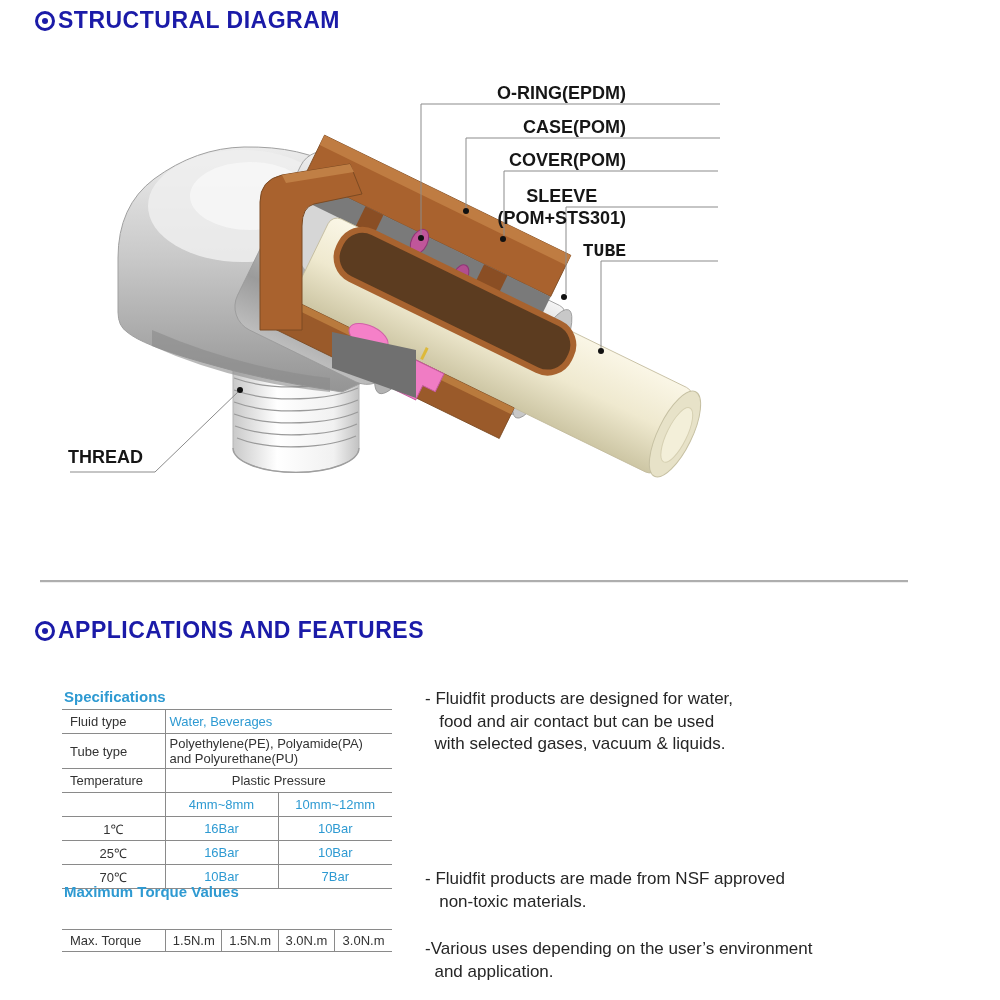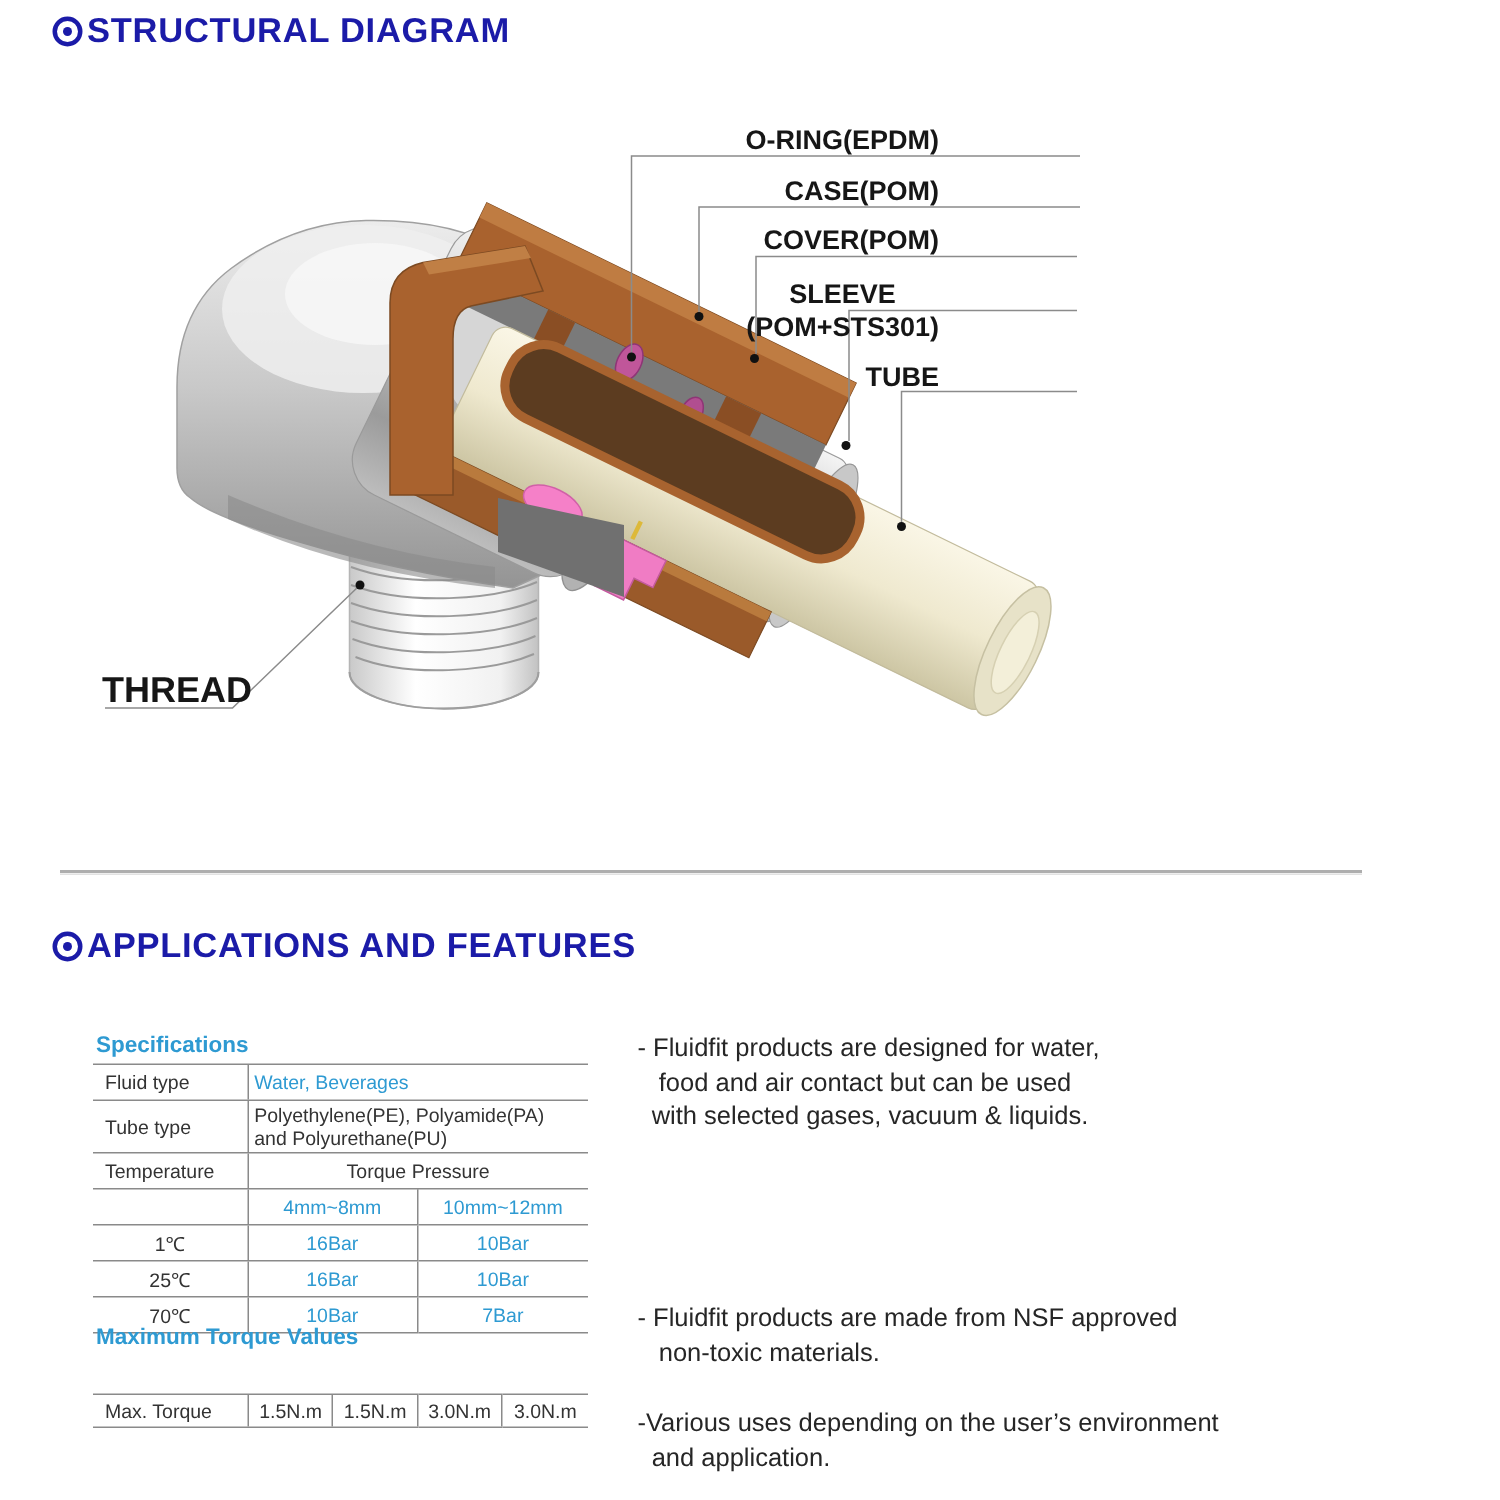--- a/index.html
+++ b/index.html
@@ -8,21 +8,21 @@
   
   .sec-title{position:absolute;left:35px;display:flex;align-items:center;
              color:#1b1ba8;font-size:23px;font-weight:bold;letter-spacing:.5px;white-space:nowrap;}
   .bullseye{display:inline-block;width:14px;height:14px;border:3px solid #1b1ba8;border-radius:50%;
             position:relative;margin-right:3px;flex:0 0 auto;}
   .bullseye .dot{position:absolute;left:50%;top:50%;width:6px;height:6px;margin:-3px 0 0 -3px;
                  background:#1b1ba8;border-radius:50%;}
   
   .callout{position:absolute;right:282px;color:#161616;font-size:18px;font-weight:600;
            white-space:pre;text-align:center;line-height:22px;}
-  .thread-label{position:absolute;left:68px;top:447px;color:#161616;font-size:24px;font-weight:600;}
+  .thread-label{position:absolute;left:68px;top:447px;color:#161616;font-size:18px;font-weight:600;}
   
   .divider{position:absolute;left:40px;top:580px;width:920px;height:2px;background:#aeaeae;
            border-bottom:1px solid #eeeeee;}
   
   .sub-heading{position:absolute;color:#2e9ad2;font-size:15px;font-weight:bold;white-space:nowrap;}
   table{border-collapse:collapse;position:absolute;table-layout:fixed;font-size:13px;color:#333;}
   td{border-top:1px solid #8a8a8a;border-bottom:1px solid #8a8a8a;padding:2px 4px;vertical-align:middle;}
   td + td{border-left:1px solid #8a8a8a;}
   .spec{left:62px;top:709px;width:330px;}
   .tq{left:62px;top:929px;width:330px;}
@@ -173,21 +173,21 @@
       <path class="leader" d="M70,472 H155 L240,390"></path>
       <circle class="ldot" cx="240" cy="390" r="3"></circle>
     </g>
   </svg>
 
   <div class="callout" style="top:82px;">O-RING(EPDM)</div>
   <div class="callout" style="top:116px;">CASE(POM)</div>
   <div class="callout" style="top:149px;">COVER(POM)</div>
   <div class="callout" style="top:185px;">SLEEVE
 (POM+STS301)</div>
-  <div class="callout" style="top:240px;">TUBE</div>
+  <div class="callout" style="top:240px;font-family:Liberation Mono, monospace;">TUBE</div>
   <div class="thread-label">THREAD</div>
 
   <div class="divider"></div>
 
   <div class="sec-title" style="top:617px;">
     <span class="bullseye">
         <span class="dot"></span>
       </span>
     <span>APPLICATIONS AND FEATURES</span>
   </div>
@@ -205,21 +205,21 @@
       <td class="lab">Fluid type</td>
       <td class="blue" colspan="2">Water, Beverages</td>
     </tr>
     <tr>
       <td class="lab">Tube type</td>
       <td class="pre" colspan="2">Polyethylene(PE), Polyamide(PA)
 and Polyurethane(PU)</td>
     </tr>
     <tr>
       <td class="lab">Temperature</td>
-      <td class="cen" colspan="2">Torque Pressure</td>
+      <td class="cen" colspan="2">Plastic Pressure</td>
     </tr>
     <tr>
       <td></td>
       <td class="cen blue">4mm~8mm</td>
       <td class="cen blue">10mm~12mm</td>
     </tr>
     <tr>
       <td class="cen">1℃</td>
       <td class="cen blue">16Bar</td>
       <td class="cen blue">10Bar</td>

